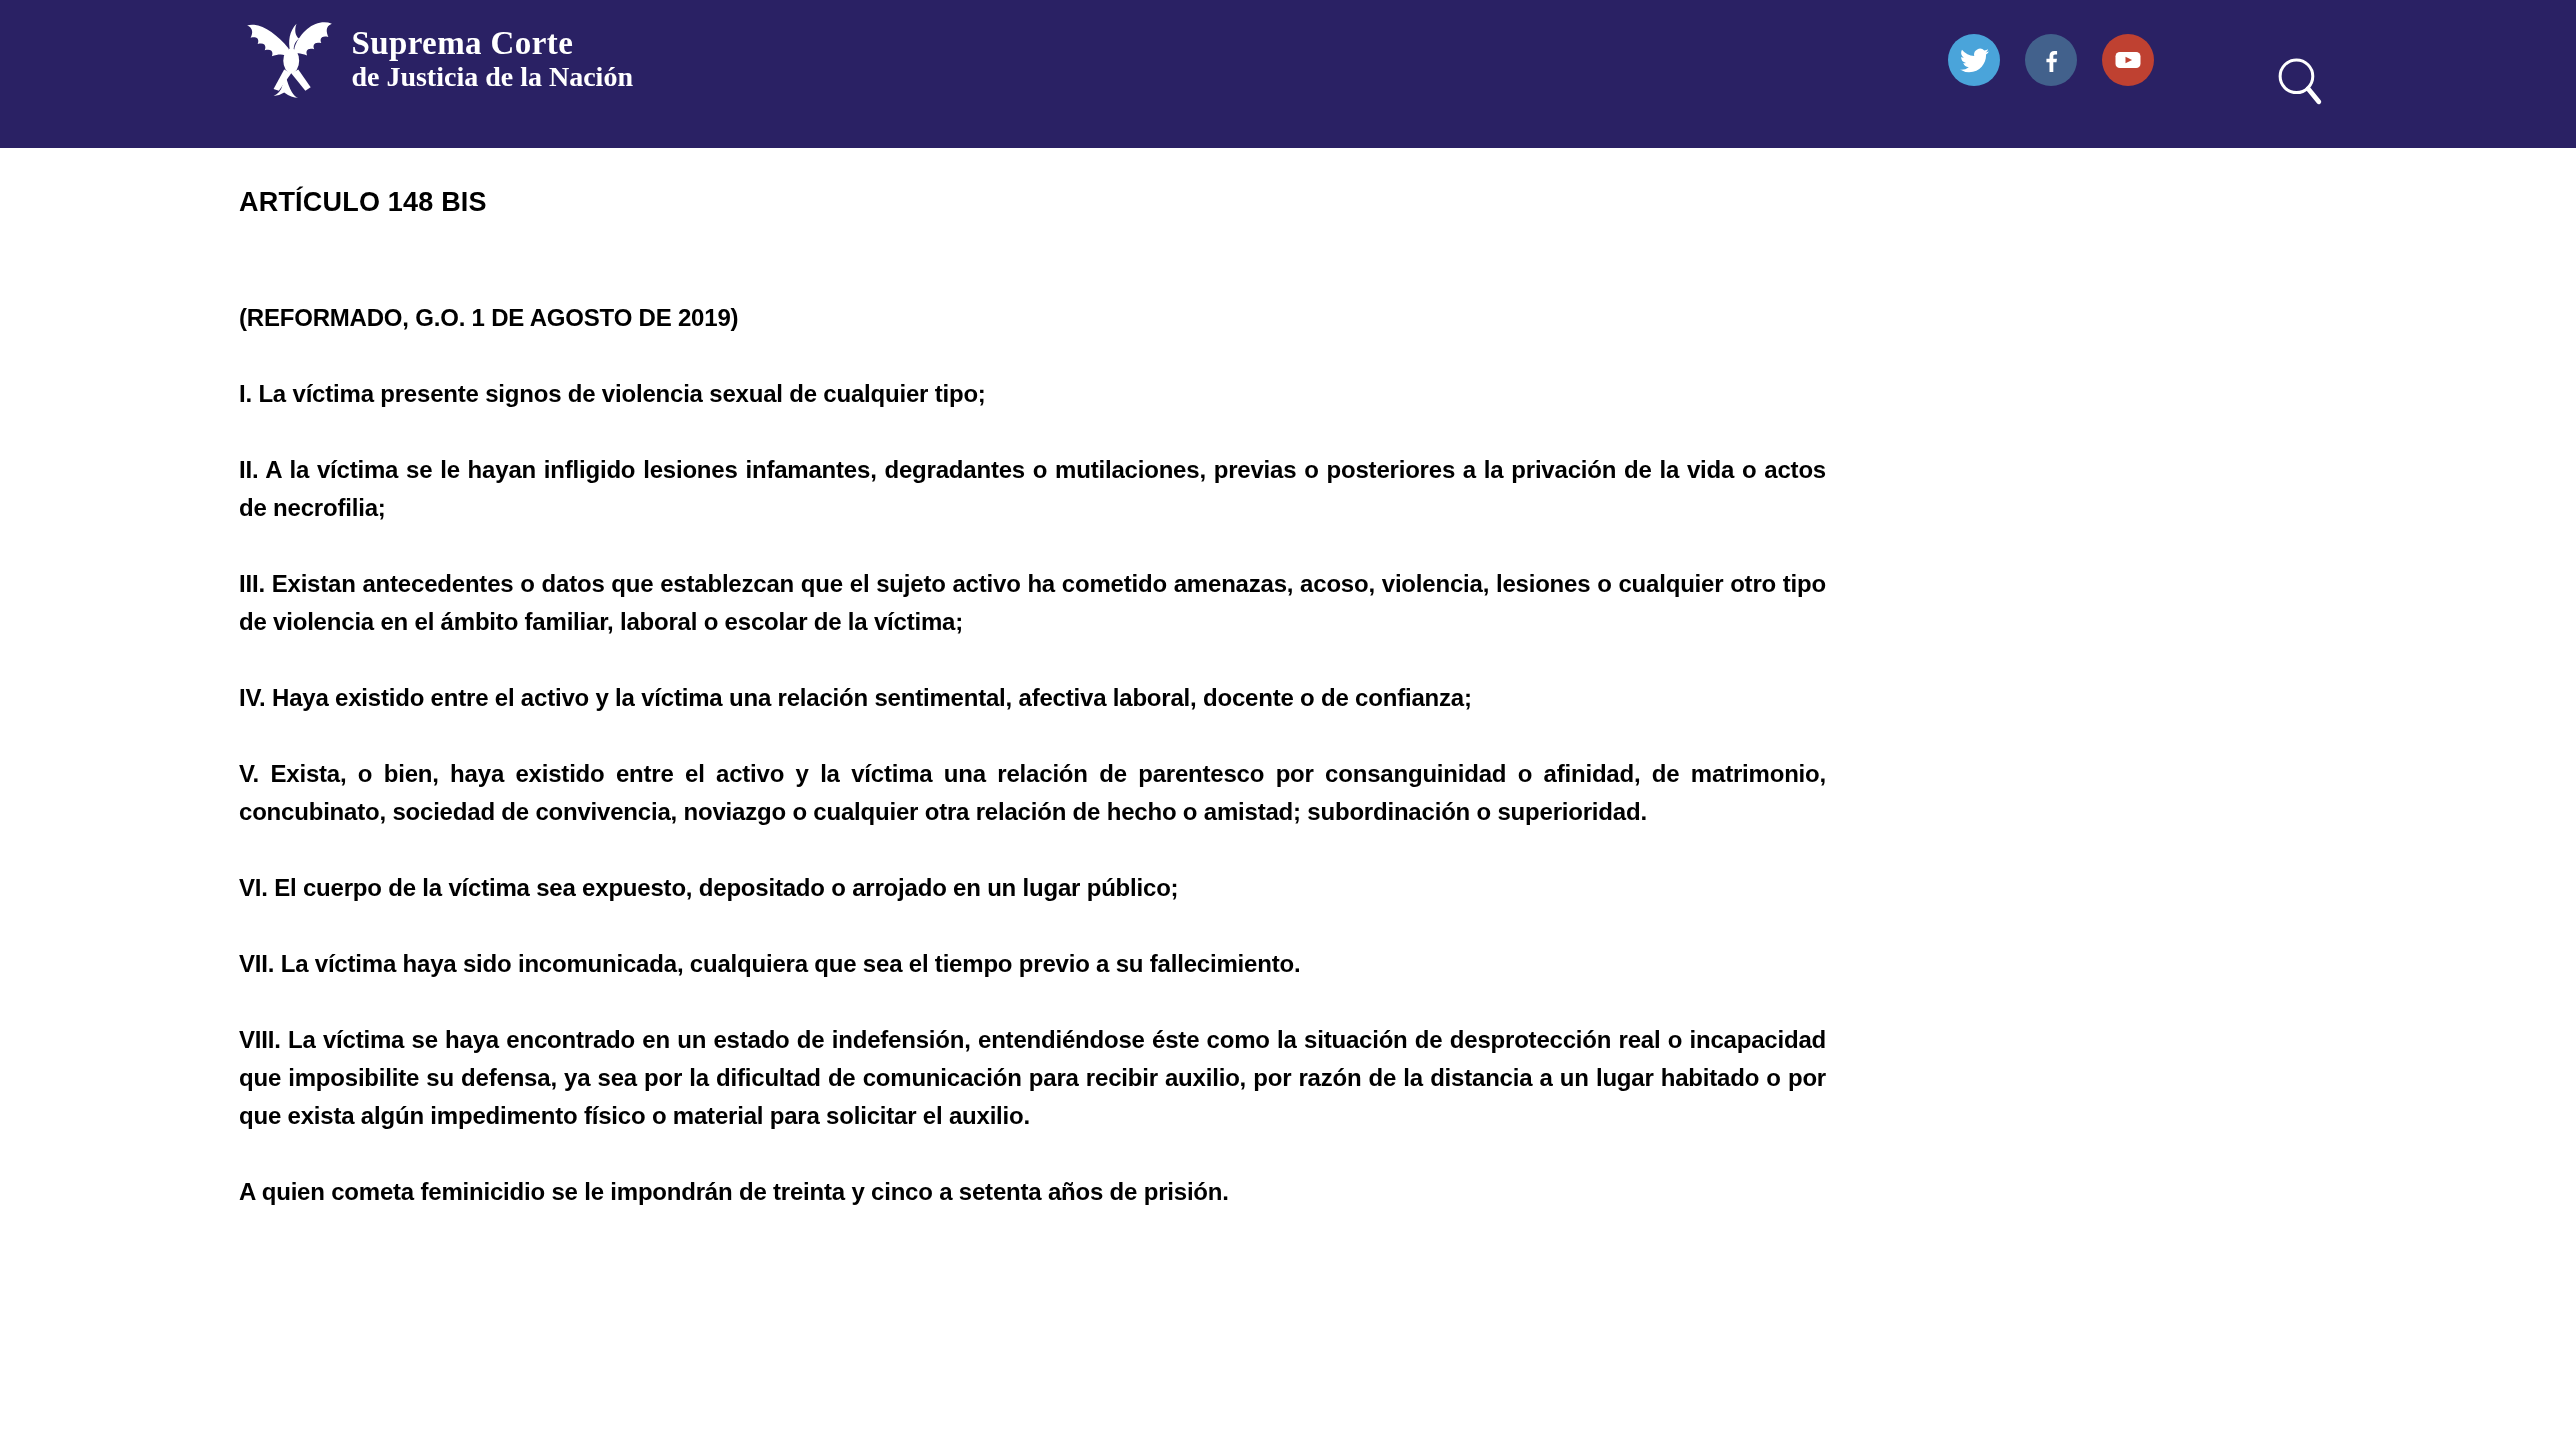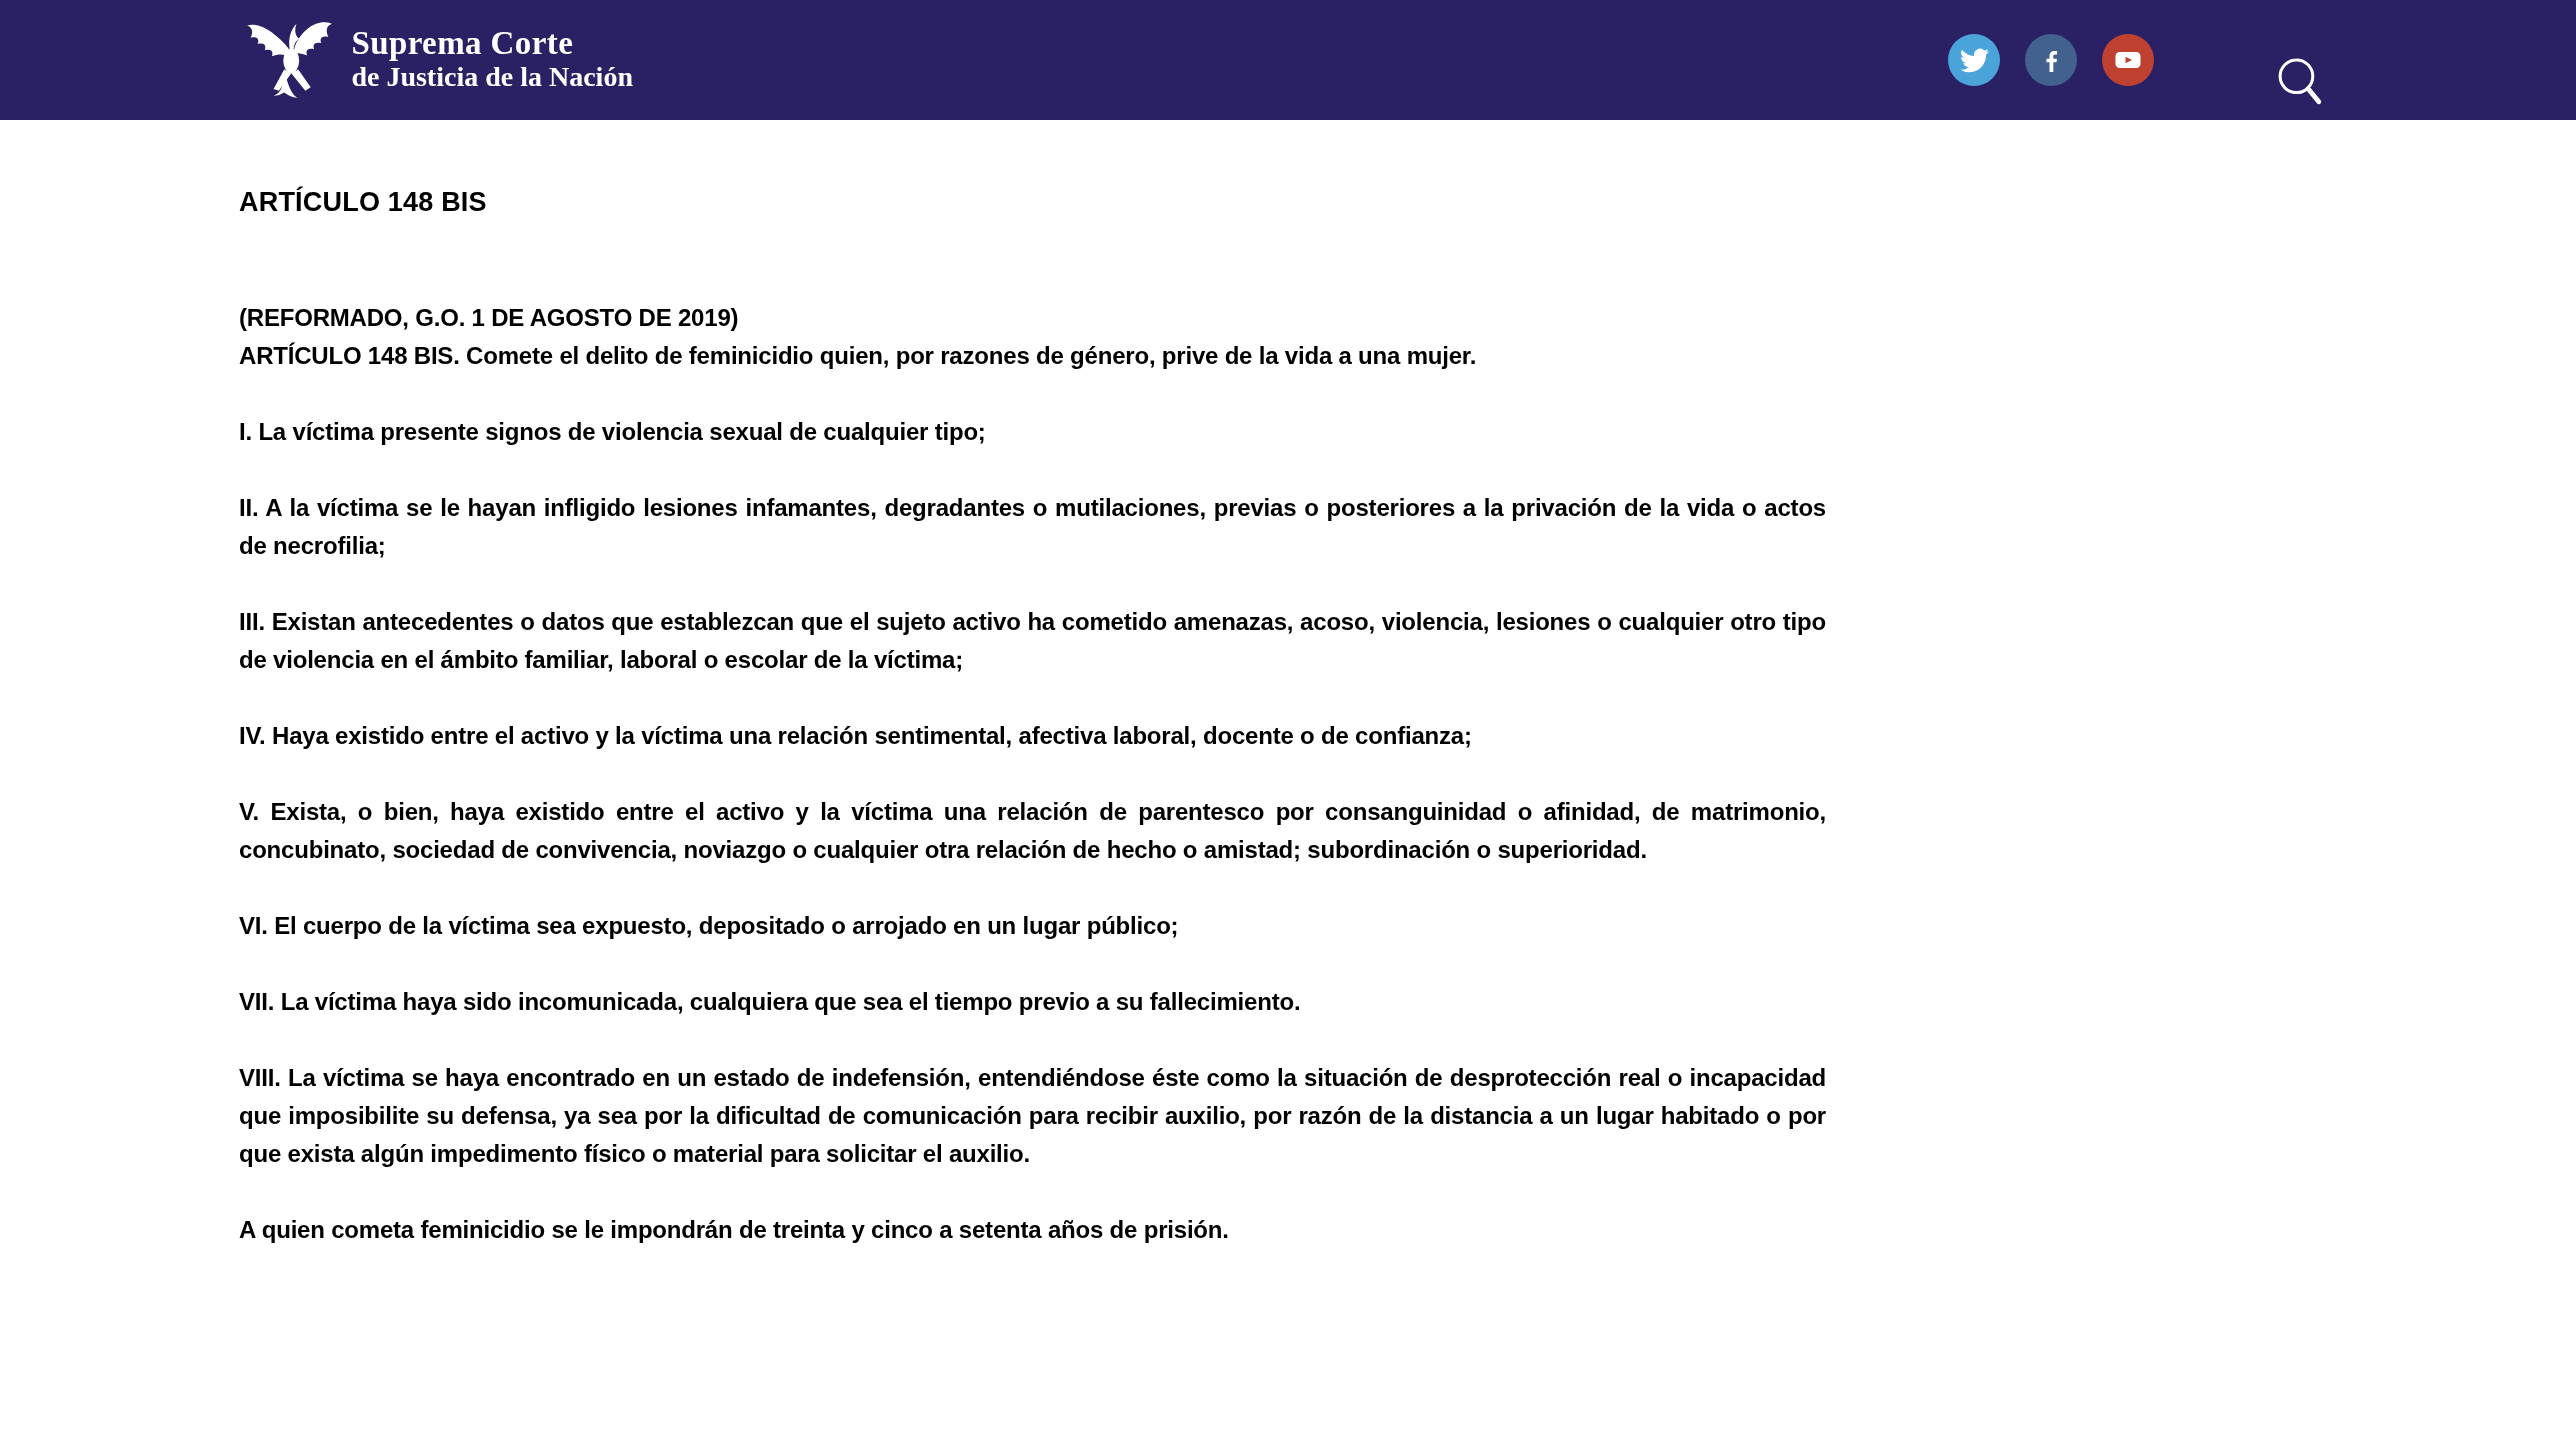--- a/index.html
+++ b/index.html
@@ -6,21 +6,21 @@
   html, body {
     width: 2576px; height: 1450px;
     background: #ffffff;
     font-family: "Liberation Sans", sans-serif;
     overflow: hidden;
   }
 
   
   .site-header {
     position: absolute; top: 0; left: 0;
-    width: 2576px; height: 120px;
+    width: 2576px; height: 148px;
     background: #2a2164;
   }
   .logo {
     position: absolute; left: 240px; top: 9px;
     display: flex; align-items: center;
     color: #ffffff; text-decoration: none;
   }
   .logo-eagle { width: 106px; height: 100px; flex: 0 0 auto; }
   .logo-text { margin-left: 5.4px; line-height: 1; }
   .logo-title {
@@ -133,21 +133,20 @@
     </svg>
   </button>
 
 </header>
 
 <main class="article">
   <h1 class="article-title">ARTÍCULO 148 BIS</h1>
 
   <p>
     <span>(REFORMADO, G.O. 1 DE AGOSTO DE 2019)</span><br>
-    <span>ARTÍCULO 148 BIS. Comete el delito de feminicidio quien, por razones de género, prive de la vida a una mujer.</span>
   </p>
 
   <p>I. La víctima presente signos de violencia sexual de cualquier tipo;</p>
   <p>II. A la víctima se le hayan infligido lesiones infamantes, degradantes o mutilaciones, previas o posteriores a la privación de la vida o actos de necrofilia;</p>
   <p>III. Existan antecedentes o datos que establezcan que el sujeto activo ha cometido amenazas, acoso, violencia, lesiones o cualquier otro tipo de violencia en el ámbito familiar, laboral o escolar de la víctima;</p>
   <p>IV. Haya existido entre el activo y la víctima una relación sentimental, afectiva laboral, docente o de confianza;</p>
   <p>V. Exista, o bien, haya existido entre el activo y la víctima una relación de parentesco por consanguinidad o afinidad, de matrimonio, concubinato, sociedad de convivencia, noviazgo o cualquier otra relación de hecho o amistad; subordinación o superioridad.</p>
   <p>VI. El cuerpo de la víctima sea expuesto, depositado o arrojado en un lugar público;</p>
   <p>VII. La víctima haya sido incomunicada, cualquiera que sea el tiempo previo a su fallecimiento.</p>
   <p>VIII. La víctima se haya encontrado en un estado de indefensión, entendiéndose éste como la situación de desprotección real o incapacidad que imposibilite su defensa, ya sea por la dificultad de comunicación para recibir auxilio, por razón de la distancia a un lugar habitado o por que exista algún impedimento físico o material para solicitar el auxilio.</p>

